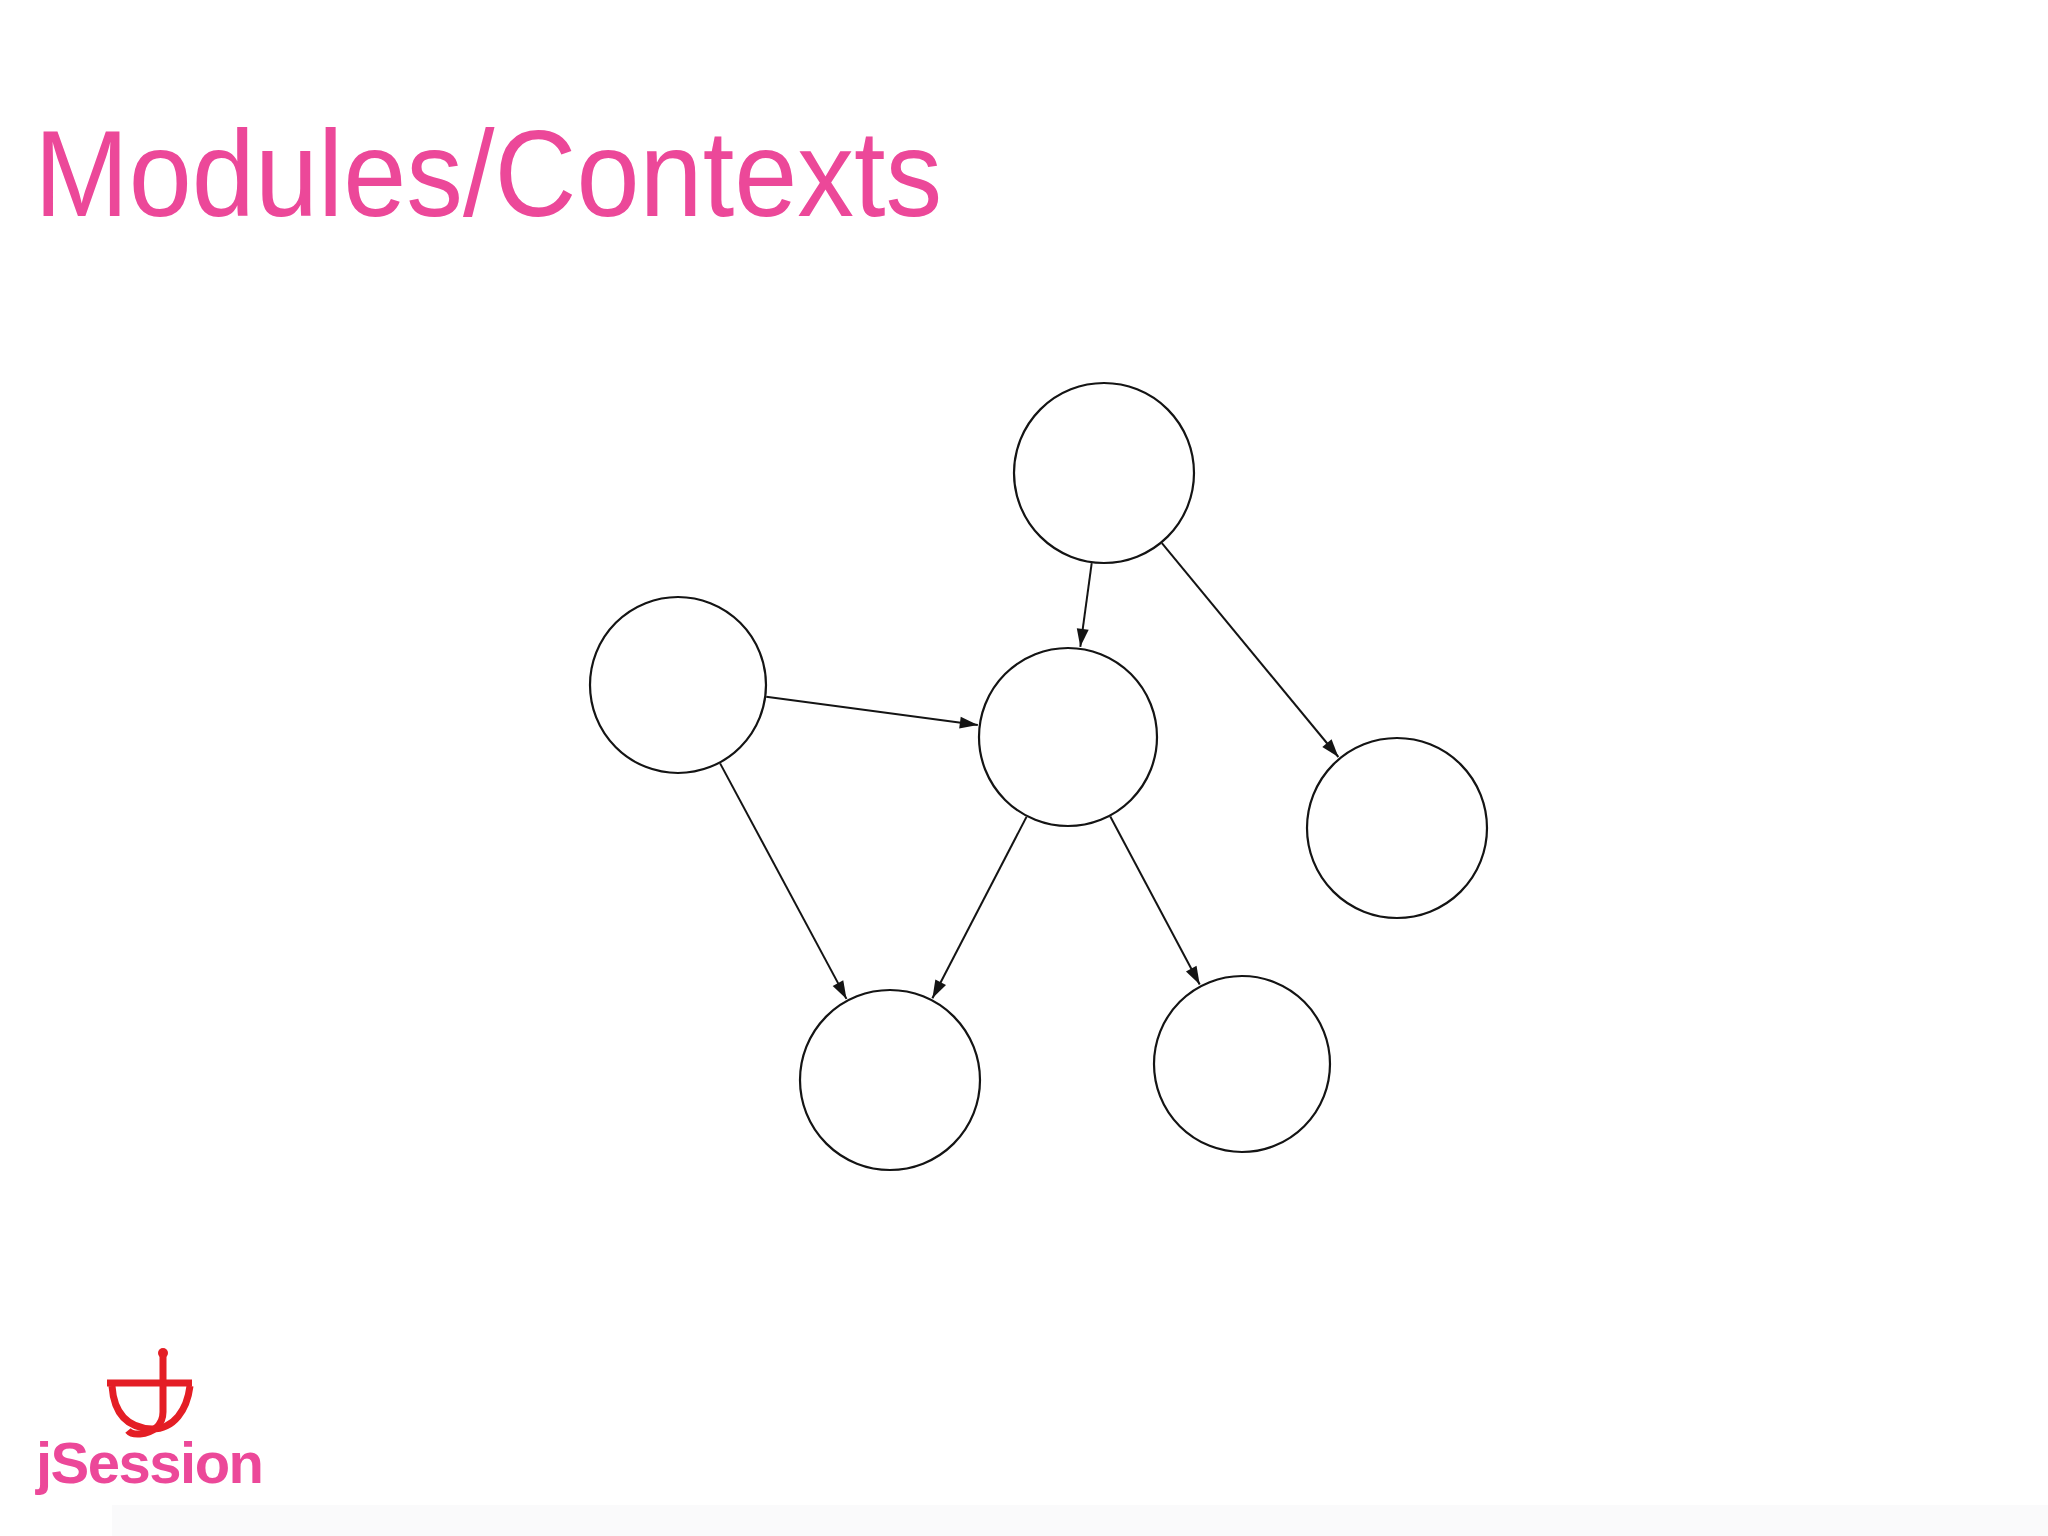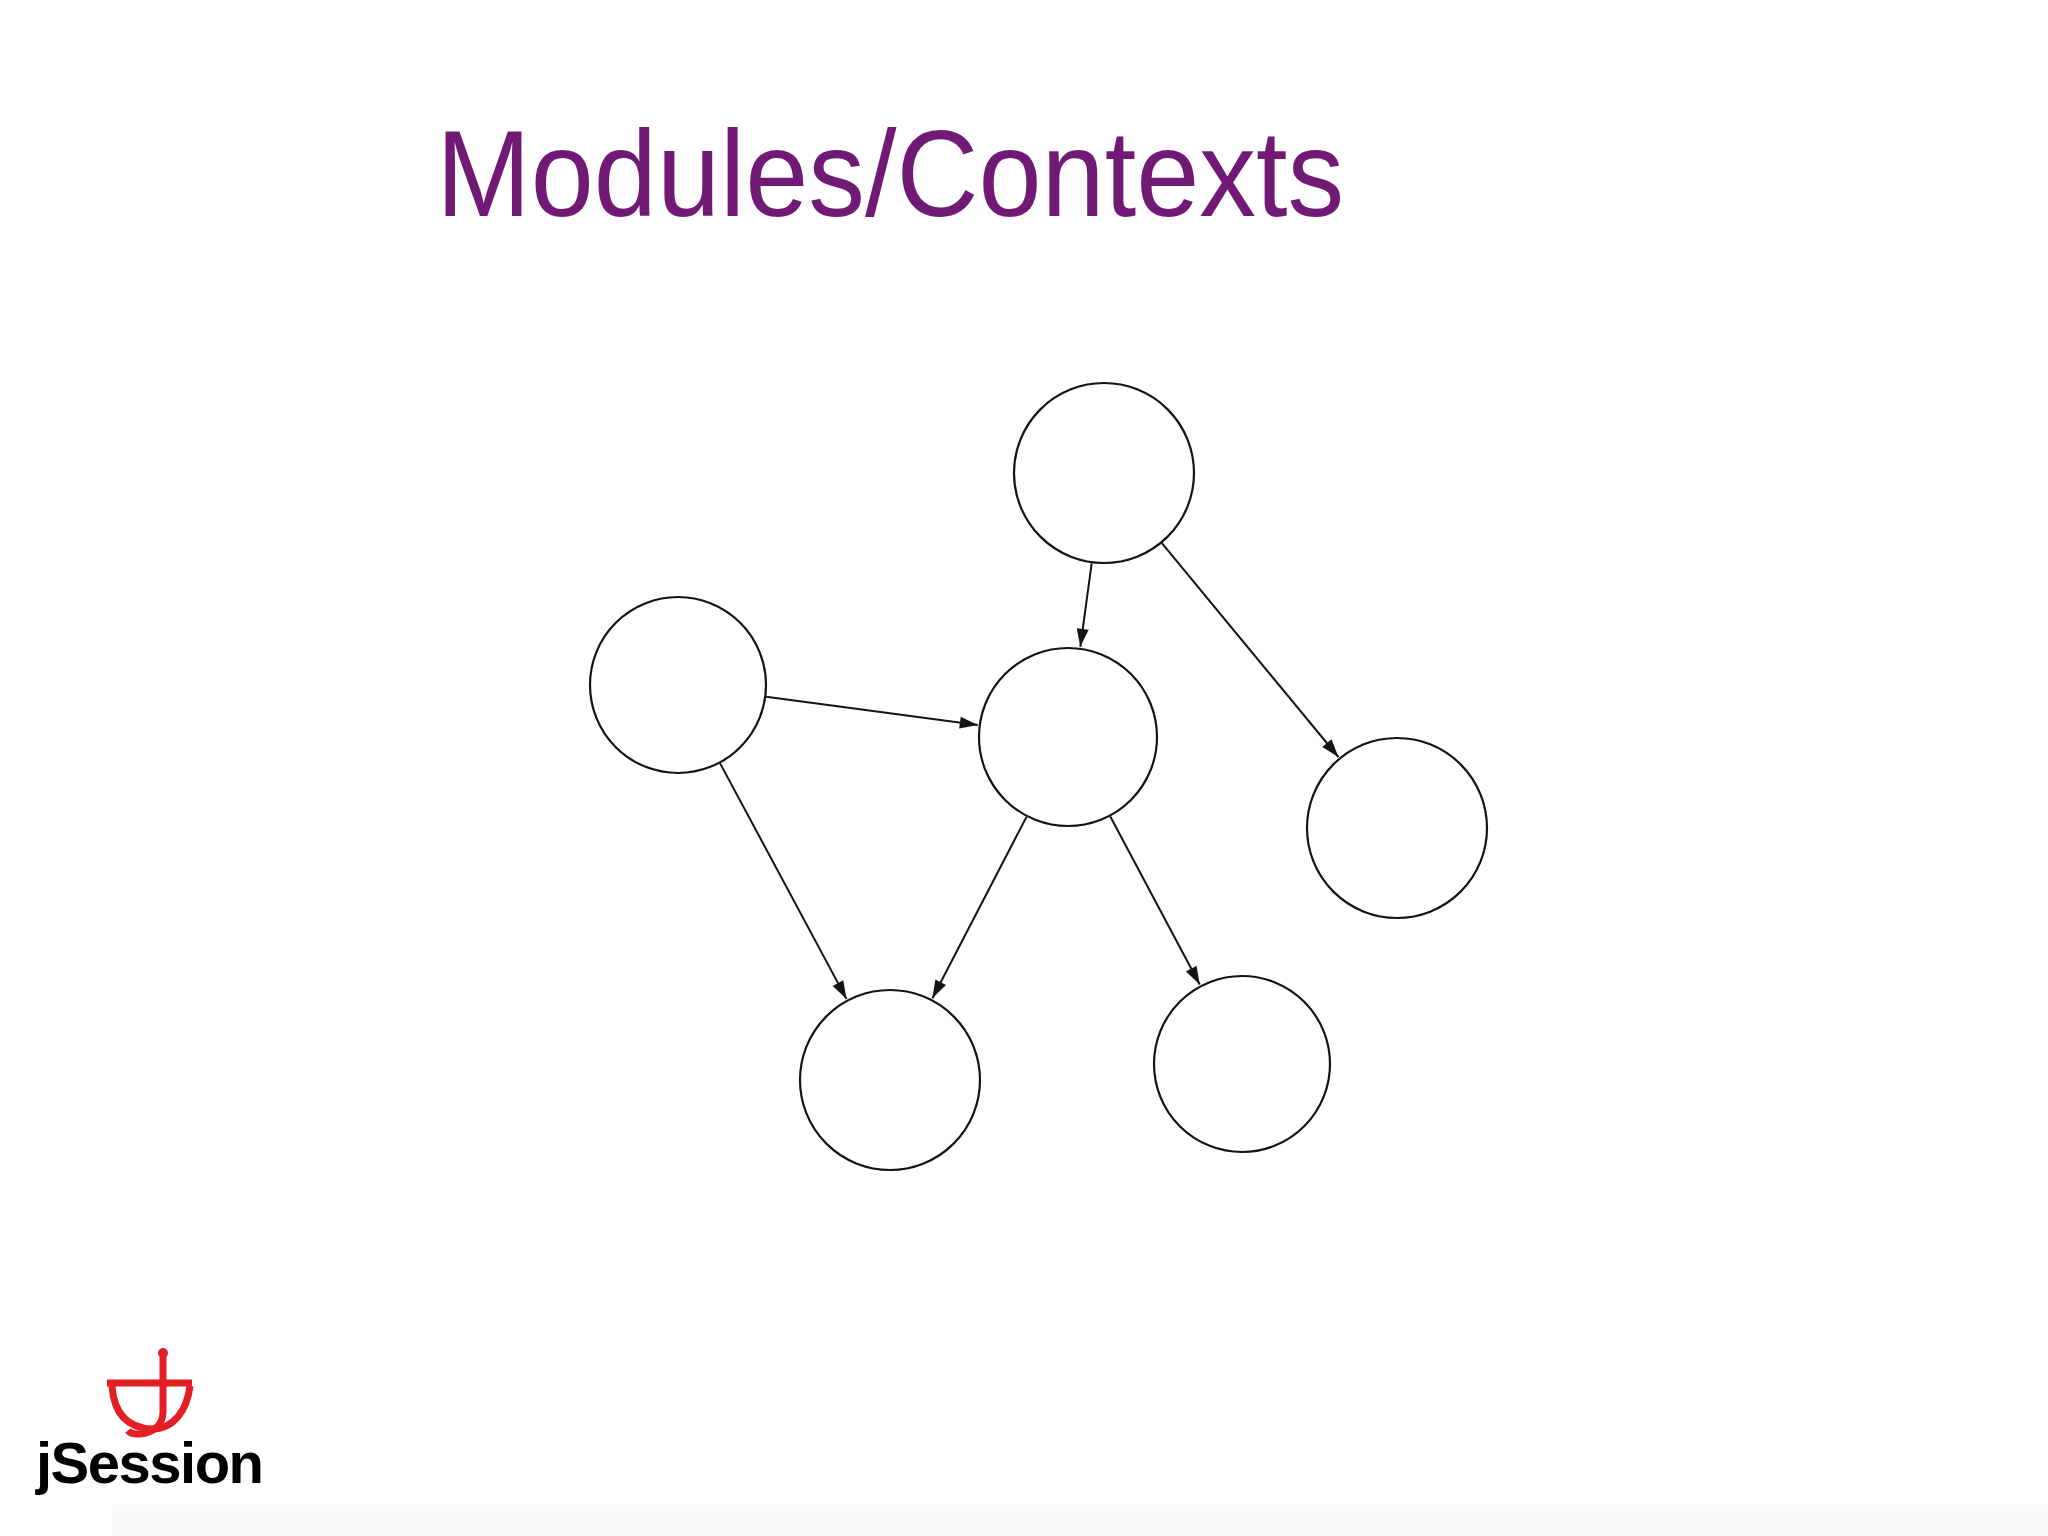--- a/index.html
+++ b/index.html
@@ -2,22 +2,22 @@
 <html style="--logo-red: #e41e25; --logo-navy: #1d3a57;"><head>
 <meta charset="utf-8">
 <style>
   html,body{margin:0;padding:0;}
   body{width:2048px;height:1536px;overflow:hidden;background:#fff;
        font-family:"Liberation Sans", sans-serif;}
   .slide{position:relative;width:2048px;height:1536px;background:#ffffff;}
 
   .slide-title{
     position:absolute;top:113px;left:0;width:1780px;
-    text-align:center;line-height:1;font-size:122px;font-weight:400;
-    color:#701a75;white-space:nowrap;
+    line-height:1;font-size:122px;font-weight:400;
+    color:#ec4899;white-space:nowrap;
   }
   .slide-title .tscale{display:inline-block;transform:scaleX(0.93);transform-origin:50% 50%;}
 
   .diagram{position:absolute;left:0;top:0;width:2048px;height:1536px;}
 
   .logo{position:absolute;left:0;top:0;}
   .logo-icon{position:absolute;left:100px;top:1344px;width:100px;height:100px;overflow:visible;}
   .logo-text{
     position:absolute;left:36px;top:1434px;
     font-size:58px;font-weight:700;letter-spacing:-1.5px;line-height:1;
@@ -58,18 +58,18 @@
       <circle cx="1242" cy="1064" r="88" fill="#ffffff" stroke="#141414" stroke-width="2.2"></circle>
     </svg>
 
   <div class="logo">
     <svg class="logo-icon" viewBox="0 0 100 100" xmlns="http://www.w3.org/2000/svg">
       <circle cx="63" cy="9" r="5" fill="var(--logo-red,#e41e25)"></circle>
       <path d="M7,39 H92" fill="none" stroke="var(--logo-red,#e41e25)" stroke-width="7"></path>
       <path d="M12,42 C14,70 28,84 52,85 C74,85 87,66 90,42" fill="none" stroke="var(--logo-red,#e41e25)" stroke-width="7"></path>
       <path d="M63,12 L63,68 C63,82 52,89 40,90 C34,90.5 30,89 28,86.5" fill="none" stroke="var(--logo-red,#e41e25)" stroke-width="7" stroke-linecap="butt"></path>
     </svg>
-    <div class="logo-text" style="color: #000000;">jSession</div>
+    <div class="logo-text" style="color: #ec4899;">jSession</div>
   </div>
 
   <div class="bottom-band"></div>
 
 </div>
 
 </body></html>

